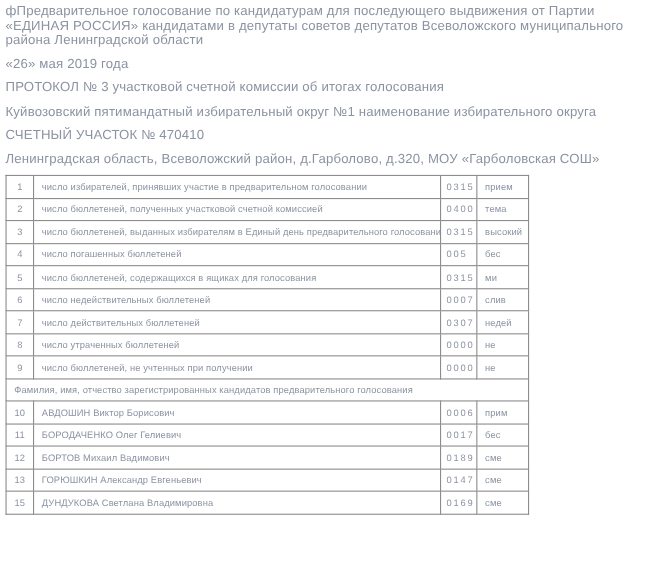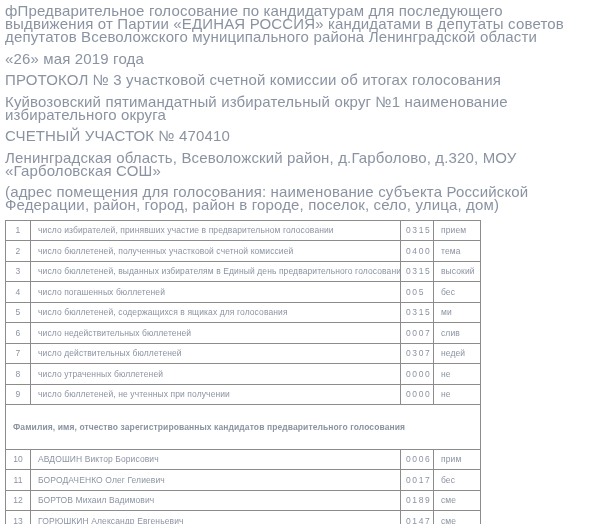--- a/index.html
+++ b/index.html
@@ -11,21 +11,21 @@
   body{
     width:600px;height:524px;
     background:var(--bg-color);
     font-family:"Liberation Sans", sans-serif;
     color:var(--text-color);
     box-sizing:border-box;
     padding:4px 5px 0 5px;
     overflow:hidden;
   }
   .doc p{
-    font-size:15px;
+    font-size:12px;
     line-height:13px;
     letter-spacing:0.15px;
     margin:0 0 8.5px 0;
   }
   .doc p.commission{margin-bottom:4px;}
   table{
     border-collapse:collapse;
     table-layout:fixed;
     width:475px;
   }
@@ -34,33 +34,32 @@
     font-size:8.5px;
     line-height:10px;
     height:19.5px;
     padding:0 7px;
     overflow:hidden;
     white-space:nowrap;
     letter-spacing:0.1px;
   }
   td.num{text-align:center;padding:0 2px;}
   td.value{letter-spacing:1.6px;padding:0 5px;margin-left:16px;}
-  td.section{padding:12px 7px;font-weight:bold;}
+  td.section{padding:0 7px;}
 </style>
 </head>
 <body>
 
 <div class="doc">
   <p>фПредварительное голосование по кандидатурам для последующего выдвижения от Партии «ЕДИНАЯ РОССИЯ» кандидатами в депутаты советов депутатов Всеволожского муниципального района Ленинградской области</p>
   <p>«26» мая 2019 года</p>
   <p>ПРОТОКОЛ № 3 участковой счетной комиссии об итогах голосования</p>
   <p>Куйвозовский пятимандатный избирательный округ №1 наименование избирательного округа</p>
   <p>СЧЕТНЫЙ УЧАСТОК № 470410</p>
   <p>Ленинградская область, Всеволожский район, д.Гарболово, д.320, МОУ «Гарболовская СОШ»</p>
-  <p>(адрес помещения для голосования: наименование субъекта Российской Федерации, район, город, район в городе, поселок, село, улица, дом)</p>
 
   <table>
     <colgroup>
       <col style="width:25px">
       <col style="width:370px">
       <col style="width:33px">
       <col style="width:47px">
     </colgroup>
     <tbody>
         <tr>

